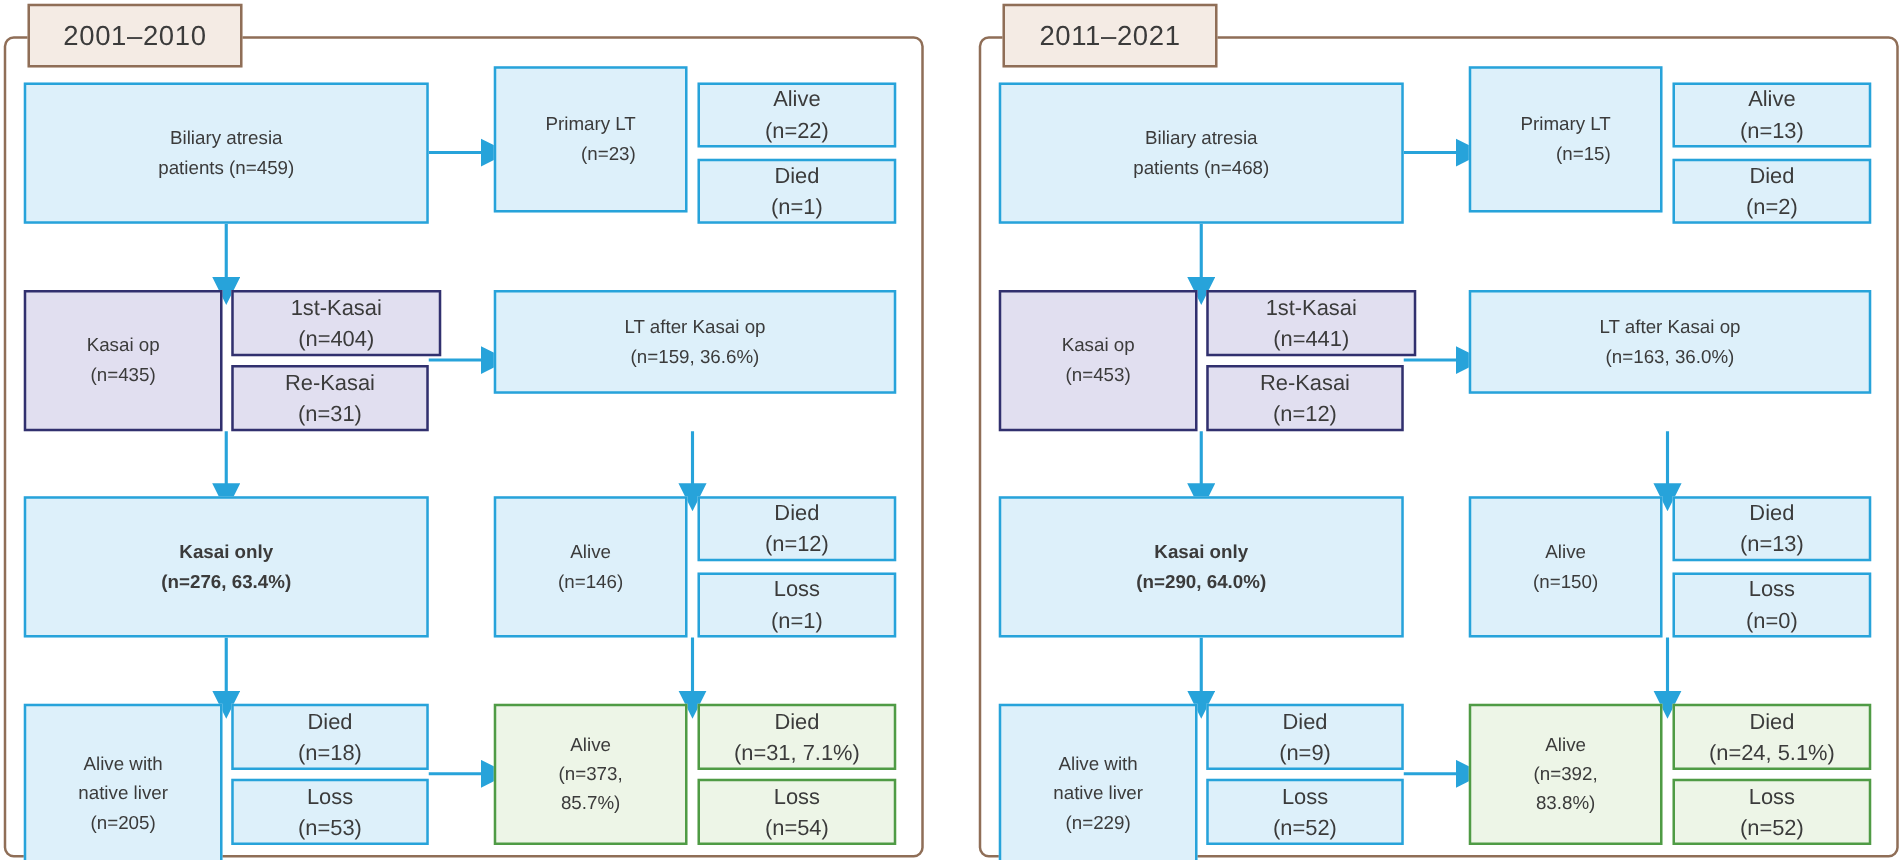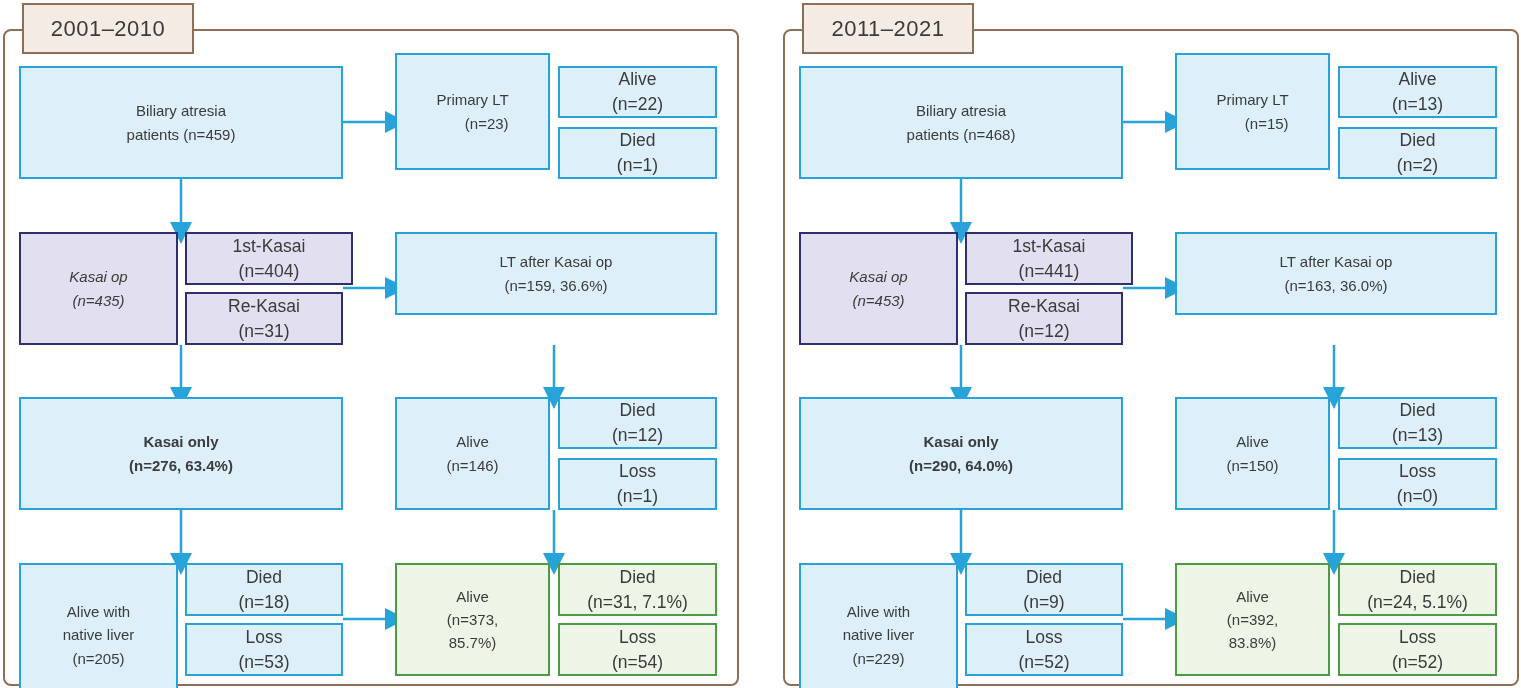--- a/index.html
+++ b/index.html
@@ -49,21 +49,21 @@
   .blue   { background: var(--box-blue-fill);   border-color: var(--box-blue-border); }
   .purple { background: var(--box-purple-fill); border-color: var(--box-purple-border); }
   .green  { background: var(--box-green-fill);  border-color: var(--box-green-border); }
   .main  { font-size: 15px; line-height: 1.55; }
   .small { font-size: 17.5px; line-height: 1.42; }
   
   .b-biliary    { left: 16px;  top: 66px;  width: 324px; height: 113px; }
   .b-primary    { left: 392px; top: 53px;  width: 155px; height: 117px; text-align: right; }
   .b-palive     { left: 555px; top: 66px;  width: 159px; height: 52px; }
   .b-pdied      { left: 555px; top: 127px; width: 159px; height: 52px; }
-  .b-kasaiop    { left: 16px;  top: 232px; width: 159px; height: 113px; font-style: italic; }
+  .b-kasaiop    { left: 16px;  top: 232px; width: 159px; height: 113px; }
   .b-firstkasai { left: 182px; top: 232px; width: 168px; height: 53px; }
   .b-rekasai    { left: 182px; top: 292px; width: 158px; height: 53px; text-align: center; }
   .b-ltafter    { left: 392px; top: 232px; width: 322px; height: 83px; }
   .b-kasaionly  { left: 16px;  top: 397px; width: 324px; height: 113px; font-weight: bold; }
   .b-ltalive    { left: 392px; top: 397px; width: 155px; height: 113px; }
   .b-ltdied     { left: 555px; top: 397px; width: 159px; height: 52px; }
   .b-ltloss     { left: 555px; top: 458px; width: 159px; height: 52px; }
   .b-native     { left: 16px;  top: 563px; width: 159px; height: 144px; }
   .b-ndied      { left: 182px; top: 563px; width: 158px; height: 53px; }
   .b-nloss      { left: 182px; top: 623px; width: 158px; height: 53px; }

